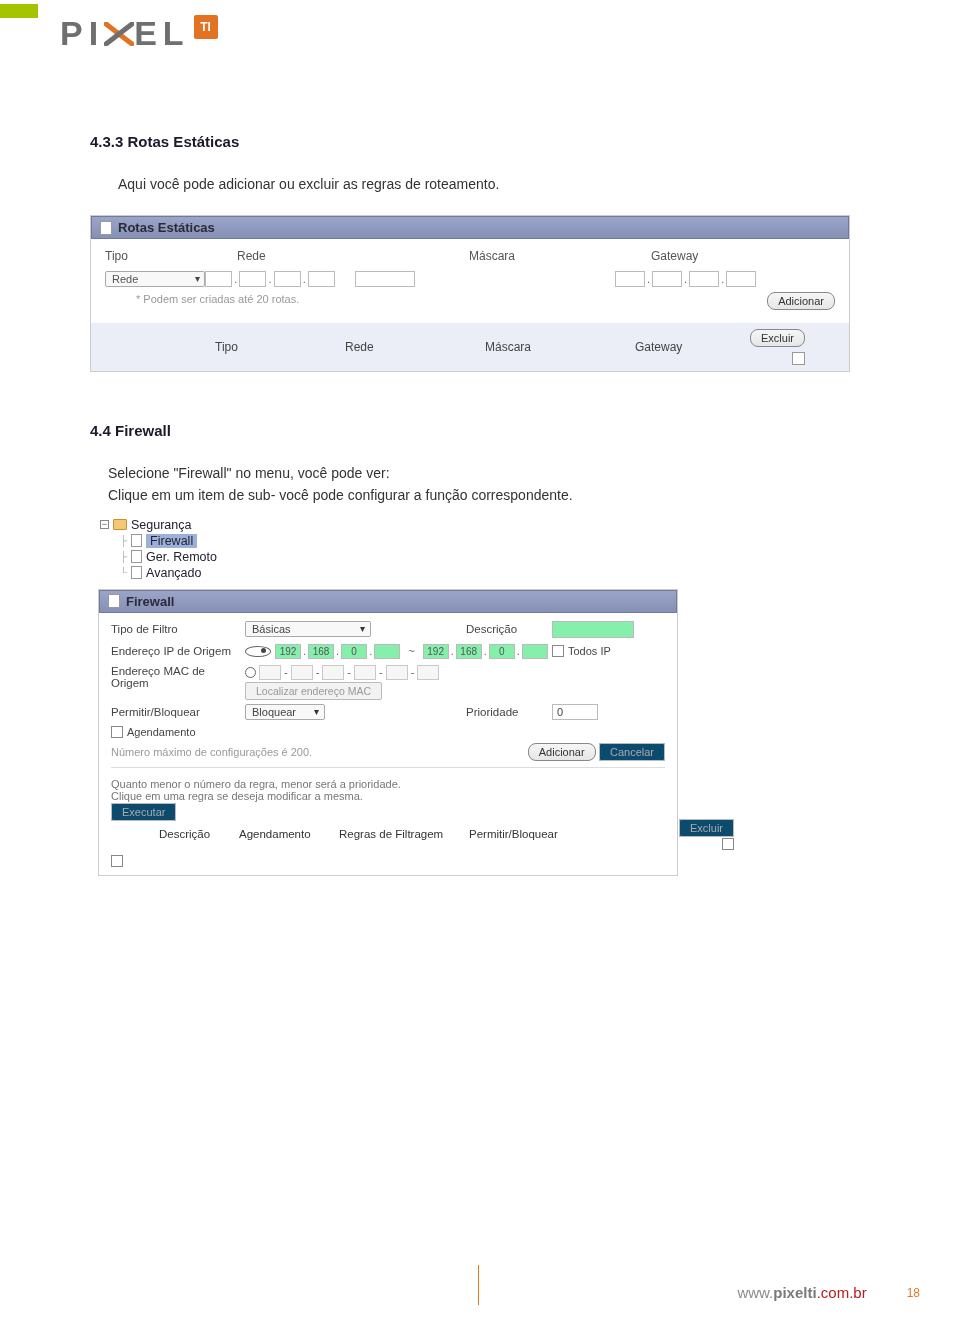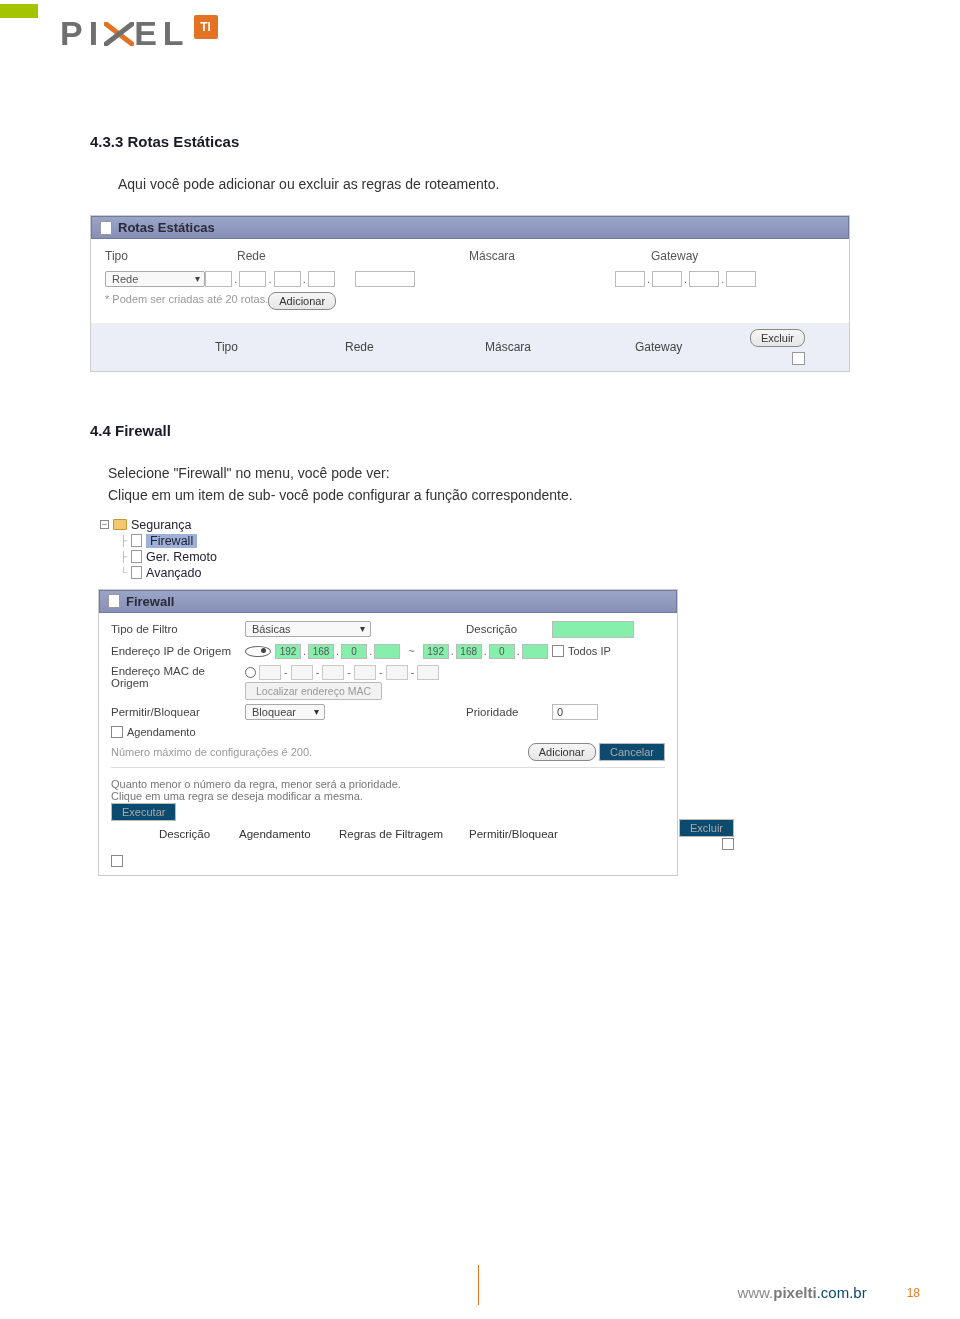--- a/index.html
+++ b/index.html
@@ -76,21 +76,21 @@
   .muted { color:#999; font-size:11px; }
   .btn-dis { border:1px solid #bbb; background:#0c4a6e; color:#aaa; font-size:11px; padding:2px 10px; border-radius:2px; }
   .fw-footer { border-top:1px solid #ddd; margin-top:8px; padding-top:10px; font-size:11px; color:#777; }
   .fw-table-head { display:grid; grid-template-columns: 80px 100px 130px 130px 80px; font-size:11.5px; color:#333; padding:6px 0; }
   .fw-exec { margin:4px 0 4px 0; }
 
   
   .footer { position:absolute; bottom:18px; right:40px; display:flex; align-items:center; gap:40px; }
   .footer-url { font-size:15px; color:#8b8b8b; }
   .footer-url .dom { font-weight:700; color:#7a7a7a; }
-  .footer-url .tld { color:#0c4a6e; }
+  .footer-url .tld { color:#b91c1c; }
   .page-num { color:#e07b25; font-size:12px; }
   .footer-div { position:absolute; bottom:14px; left:478px; width:1px; height:40px; background:#e27623; }
 </style>
 </head>
 <body>
 
 <div class="header-bar">
   <div class="green-bar"></div>
   <div class="logo">
     <span class="logo-text">
@@ -143,21 +143,21 @@
         <span class="oct-group">
           <span class="oct"></span>
             <span class="dot">.</span>
           <span class="oct"></span>
             <span class="dot">.</span>
           <span class="oct"></span>
             <span class="dot">.</span>
           <span class="oct"></span>
         </span>
       </div>
-      <div style="display:flex;align-items:center;">
+      <div style="display:flex;justify-content:space-between;align-items:center;margin-left:31px;">
         <span class="hint">* Podem ser criadas até 20 rotas.</span>
         <span class="btn">Adicionar</span>
       </div>
     </div>
     <div class="subrow">
       <span></span>
       <span>Tipo</span>
       <span>Rede</span>
       <span>Máscara</span>
       <span style="display:flex;justify-content:space-between;align-items:center;">

